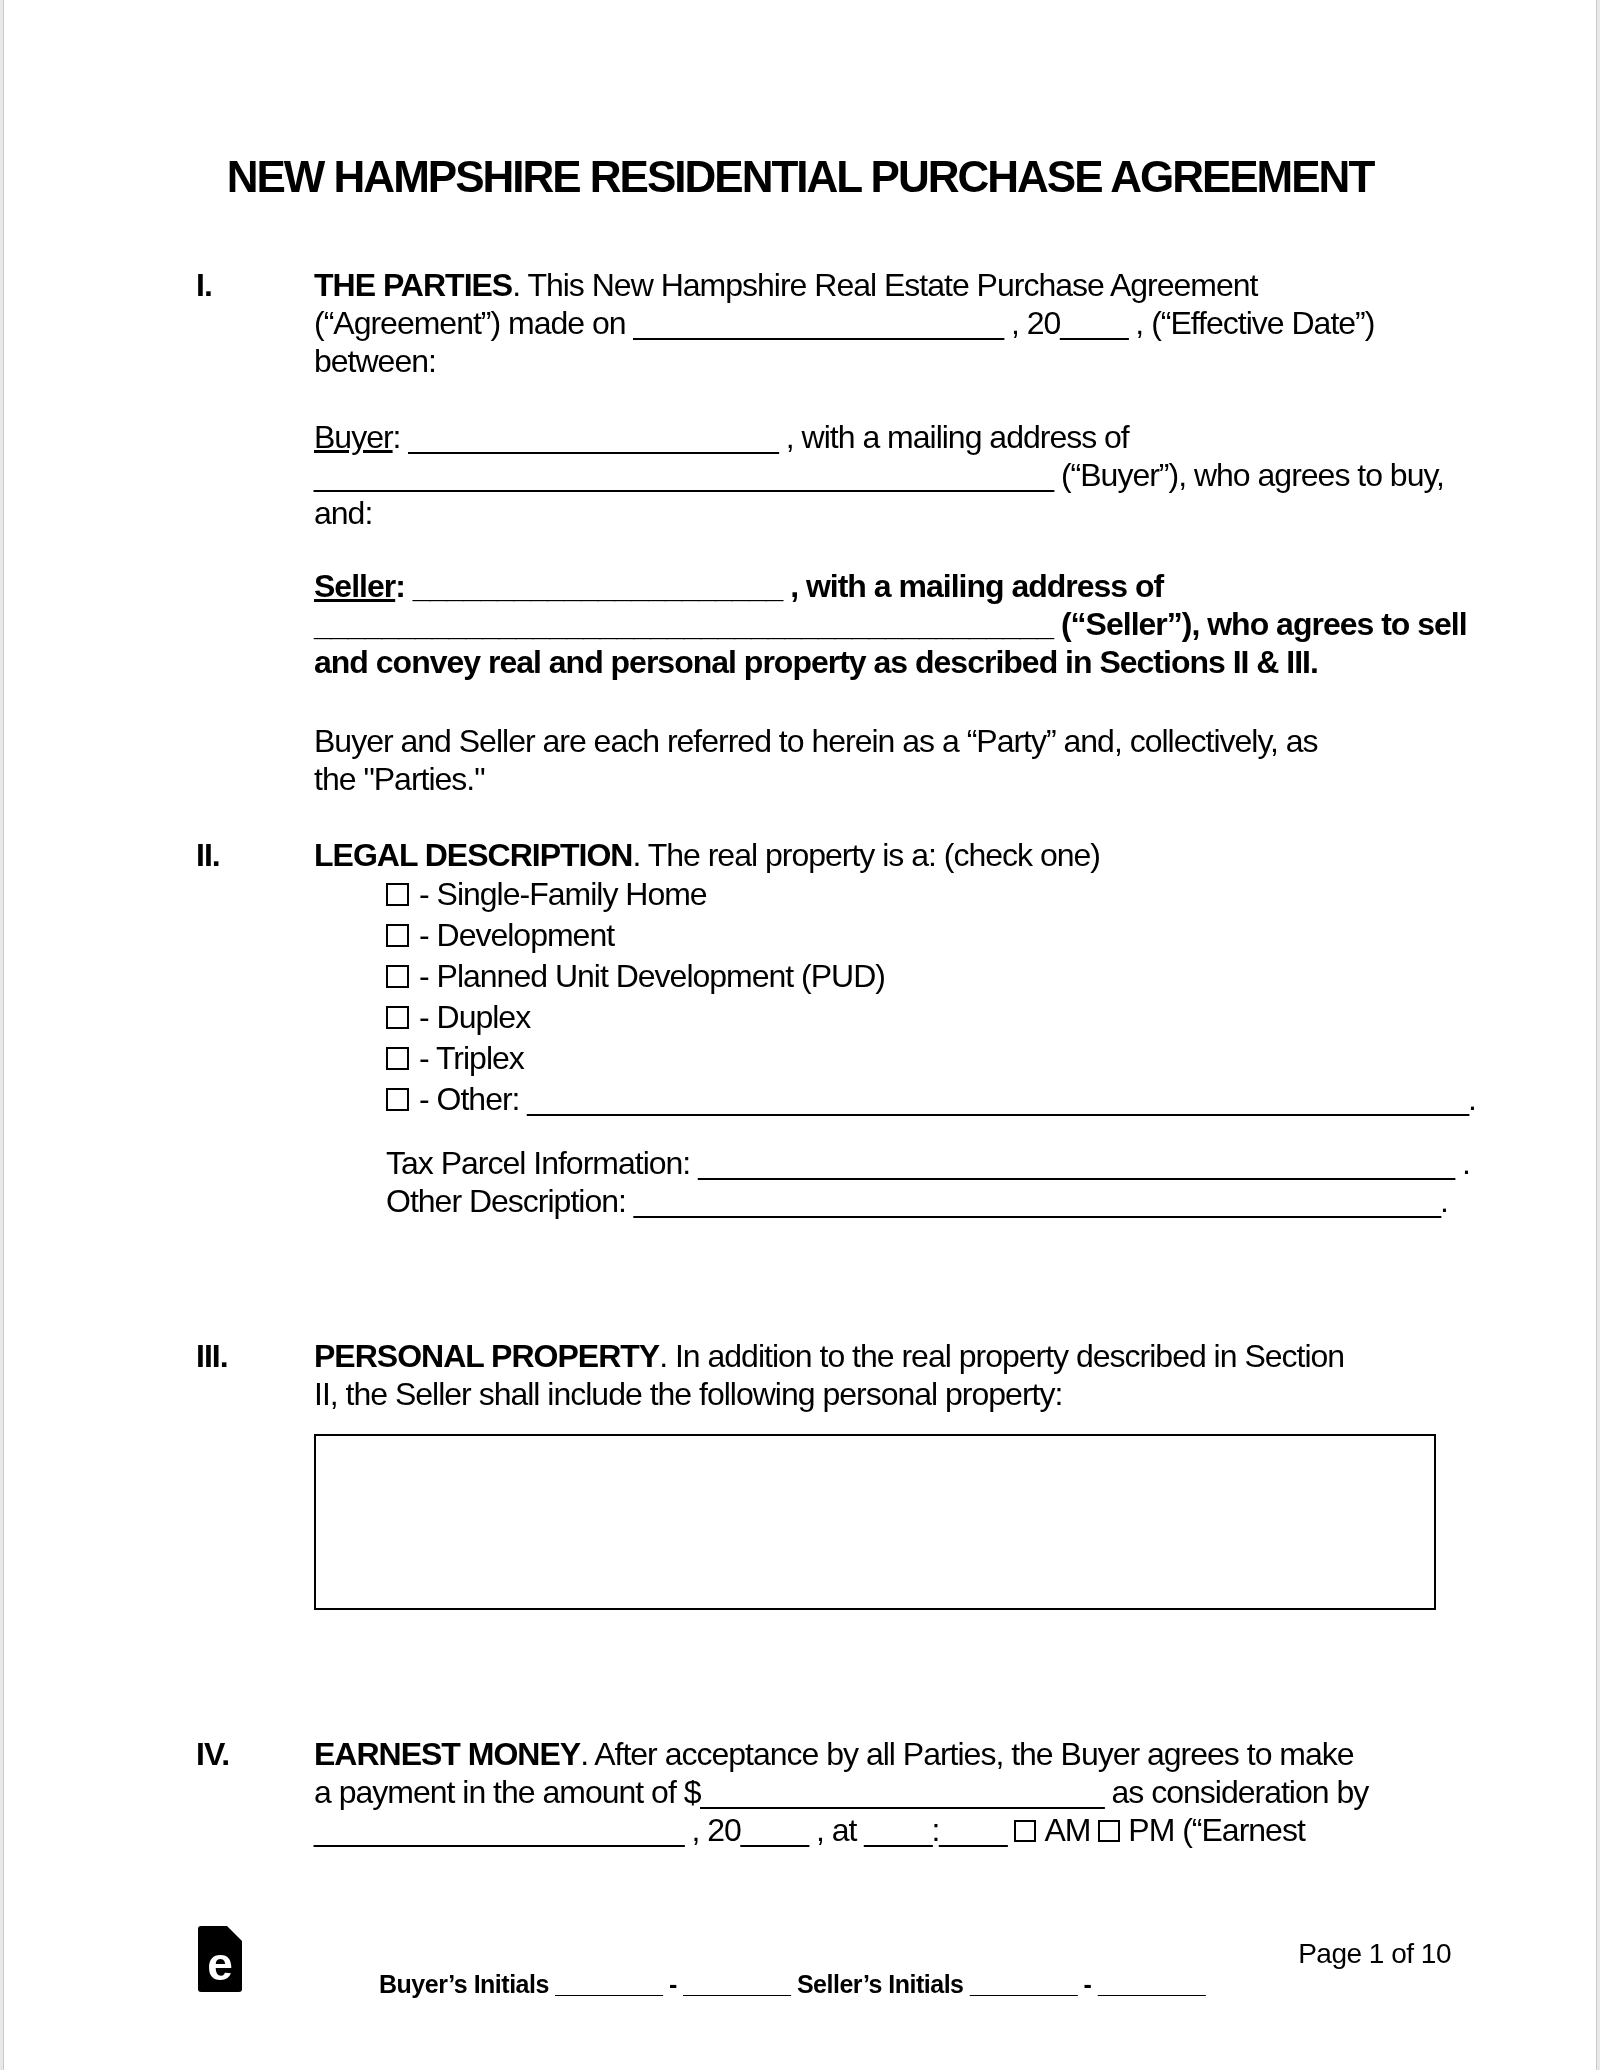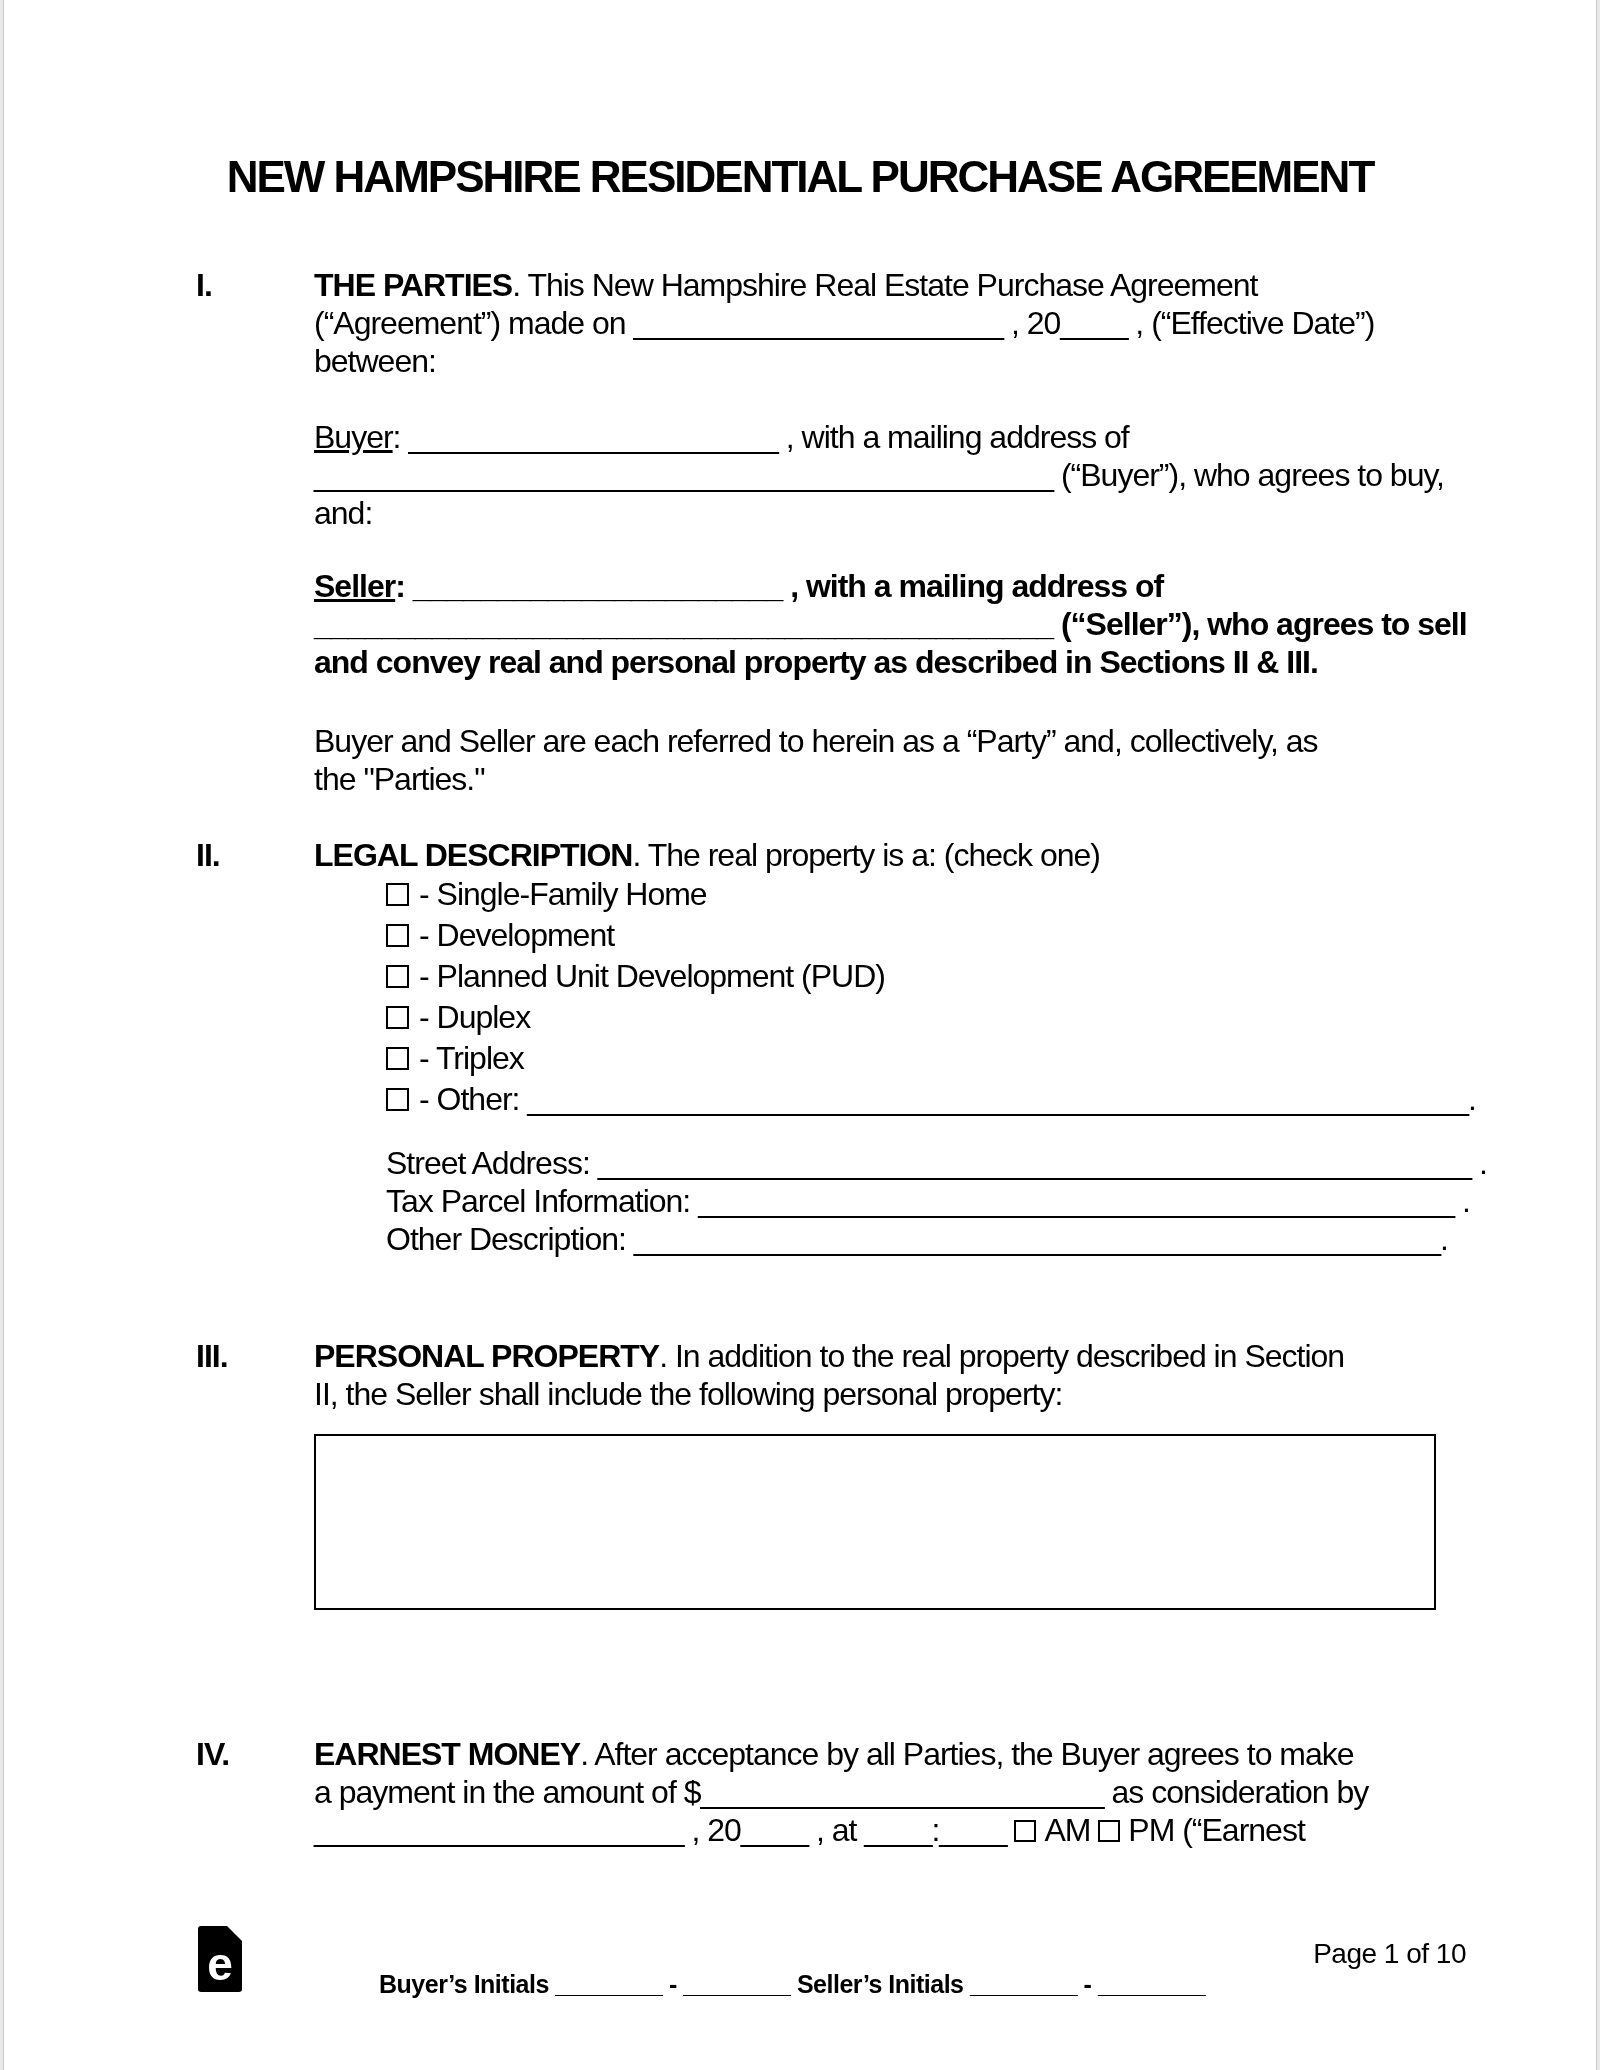--- a/index.html
+++ b/index.html
@@ -71,21 +71,21 @@
     position:absolute;left:0;bottom:2px;width:100%;
     text-align:center;
     color:#fff;font-weight:bold;font-size:46px;line-height:52px;
   }
   #footer-initials{
     position:absolute;left:375px;top:1970px;
     font-weight:bold;font-size:25px;letter-spacing:-0.5px;
     white-space:pre;
   }
   #footer-page{
-    position:absolute;right:130px;top:1938px;
+    position:absolute;right:145px;top:1938px;
     font-size:28px;letter-spacing:-0.5px;
   }
 </style>
 </head>
 <body>
 
 <div id="page">
 
   <div id="title">NEW HAMPSHIRE RESIDENTIAL PURCHASE AGREEMENT</div>
 
@@ -118,21 +118,20 @@
     <div class="line"><span class="b">LEGAL DESCRIPTION</span><span>. The real property is a: (check one)</span></div>
 
     <div class="cb-row"><span class="cb"></span><span>- Single-Family Home</span></div>
     <div class="cb-row"><span class="cb"></span><span>- Development</span></div>
     <div class="cb-row"><span class="cb"></span><span>- Planned Unit Development (PUD)</span></div>
     <div class="cb-row"><span class="cb"></span><span>- Duplex</span></div>
     <div class="cb-row"><span class="cb"></span><span>- Triplex</span></div>
     <div class="cb-row"><span class="cb"></span><span>- Other: ________________________________________________________.</span></div>
 
     <div style="height:24px;"></div>
-    <div class="line indent">Street Address: ____________________________________________________ .</div>
     <div class="line indent">Tax Parcel Information: _____________________________________________ .</div>
     <div class="line indent">Other Description: ________________________________________________.</div>
   </div>
 
   <div class="block" style="top:1337px;">
     <span class="numeral">III.</span>
     <div class="line"><span class="b">PERSONAL PROPERTY</span><span>. In addition to the real property described in Section</span></div>
     <div class="line">II, the Seller shall include the following personal property:</div>
   </div>
 

